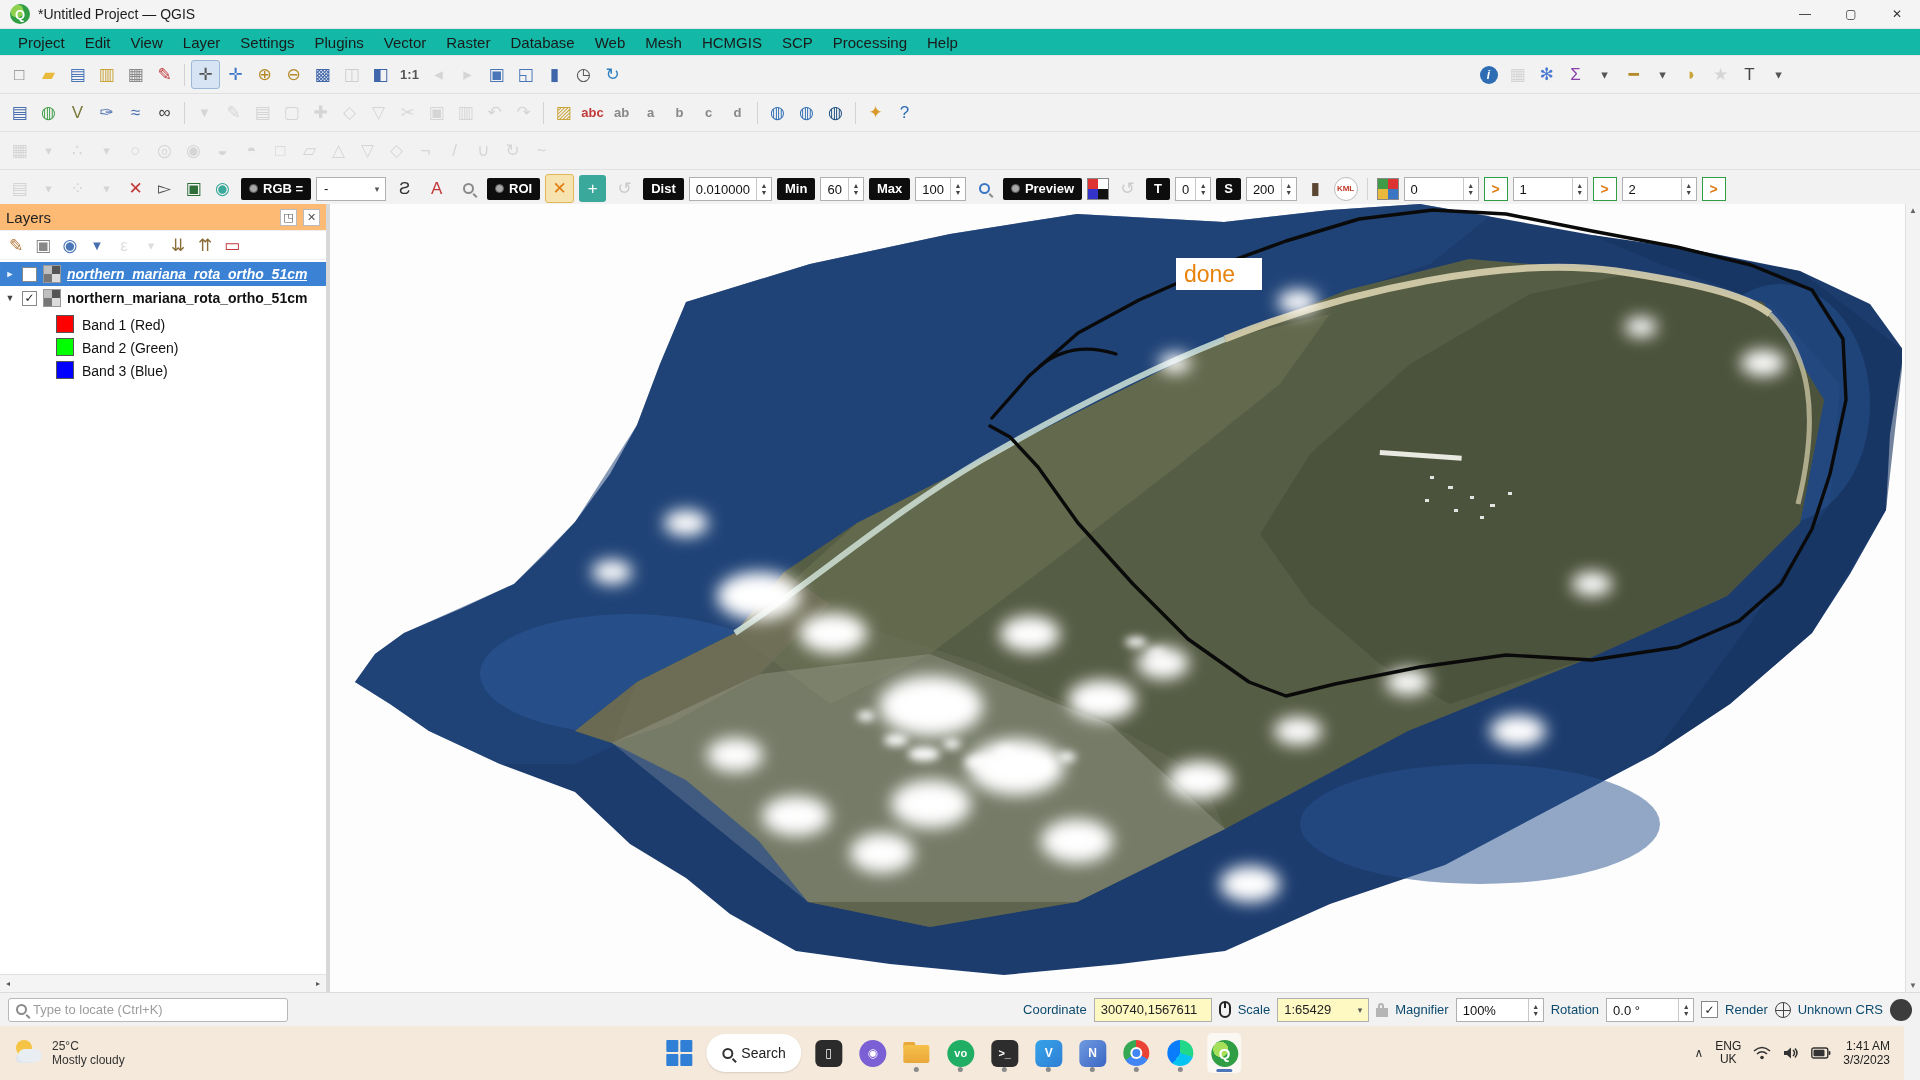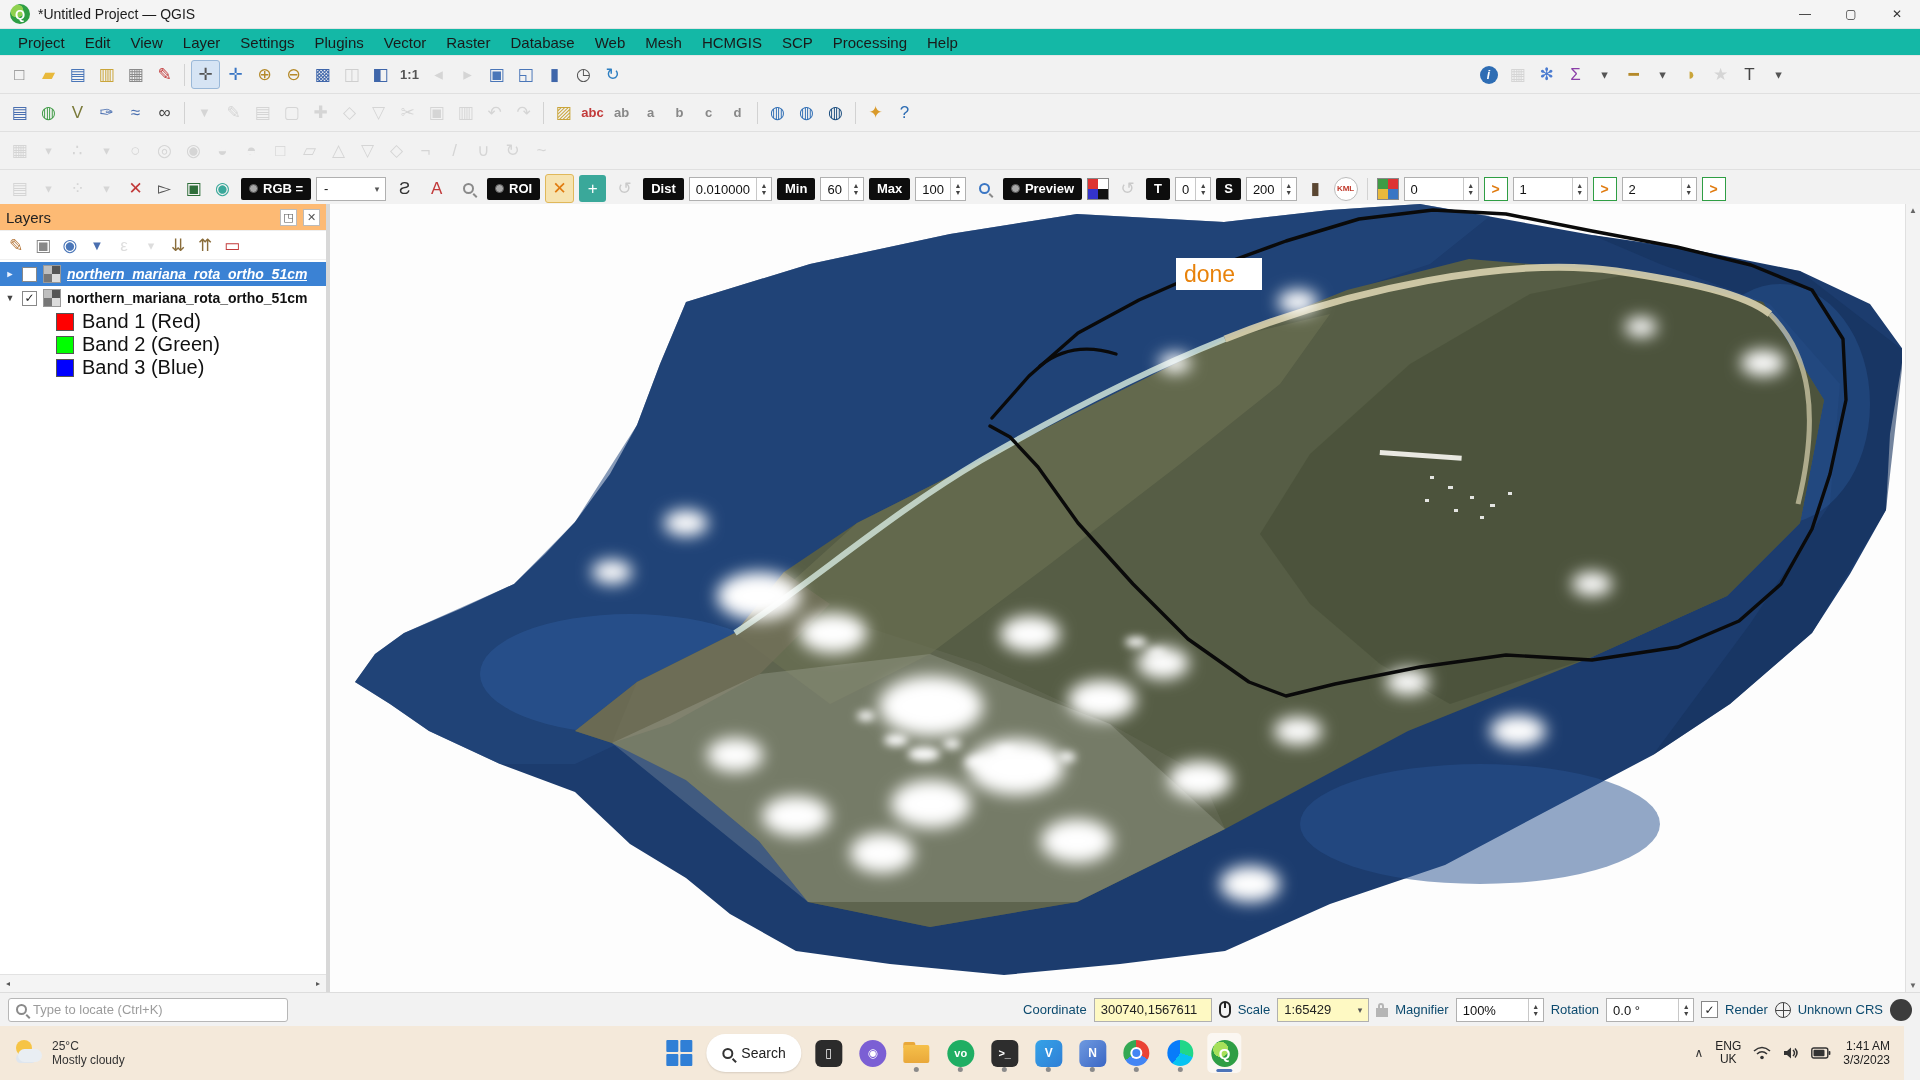--- a/index.html
+++ b/index.html
@@ -63,21 +63,21 @@
   .lp-tree{flex:1;overflow:hidden;padding-top:2px;}
   .tree-row{height:24px;display:flex;align-items:center;gap:6px;padding:0 4px;font-size:14px;color:#111;}
   .tree-row.selected{background:#3b82d4;color:#fff;}
   .tree-row.selected .lname{font-style:italic;text-decoration:underline;font-weight:bold;}
   .tree-row .tw{width:12px;font-size:9px;color:#444;text-align:center;}
   .tree-row.selected .tw{color:#eaf2ff;}
   .cbx{width:15px;height:15px;border:1px solid #888;background:#fff;display:flex;align-items:center;justify-content:center;font-size:12px;color:#222;box-sizing:border-box;}
   .rastericon{width:16px;height:16px;background:
     conic-gradient(#555 0 25%,#dcdcdc 0 50%,#777 0 75%,#bfbfbf 0 100%);border:1px solid #999;}
   .lname{font-weight:bold;white-space:nowrap;overflow:hidden;}
-  .band-row{height:23px;display:flex;align-items:center;gap:8px;padding-left:56px;font-size:20px;color:#111;}
+  .band-row{height:23px;display:flex;align-items:flex-end;gap:8px;padding-left:56px;font-size:14px;color:#111;}
   .swatch{width:16px;height:16px;border:1px solid #555;}
   .lp-hscroll{height:17px;border-top:1px solid #e2e2e2;background:#f4f4f4;display:flex;align-items:center;}
   .scroll-arrow{width:16px;text-align:center;font-size:8px;color:#555;}
   .lp-hscroll .track{flex:1;height:100%;background:#f4f4f4;}
 
   
   .canvas{position:relative;flex:1;background:#fdfdfd;overflow:hidden;}
   .canvas svg{position:absolute;left:0;top:0;}
   .vscroll{position:absolute;right:0;top:0;bottom:0;width:15px;background:#f3f3f3;border-left:1px solid #e0e0e0;
     display:flex;flex-direction:column;justify-content:space-between;align-items:center;padding:2px 0;box-sizing:border-box;}

